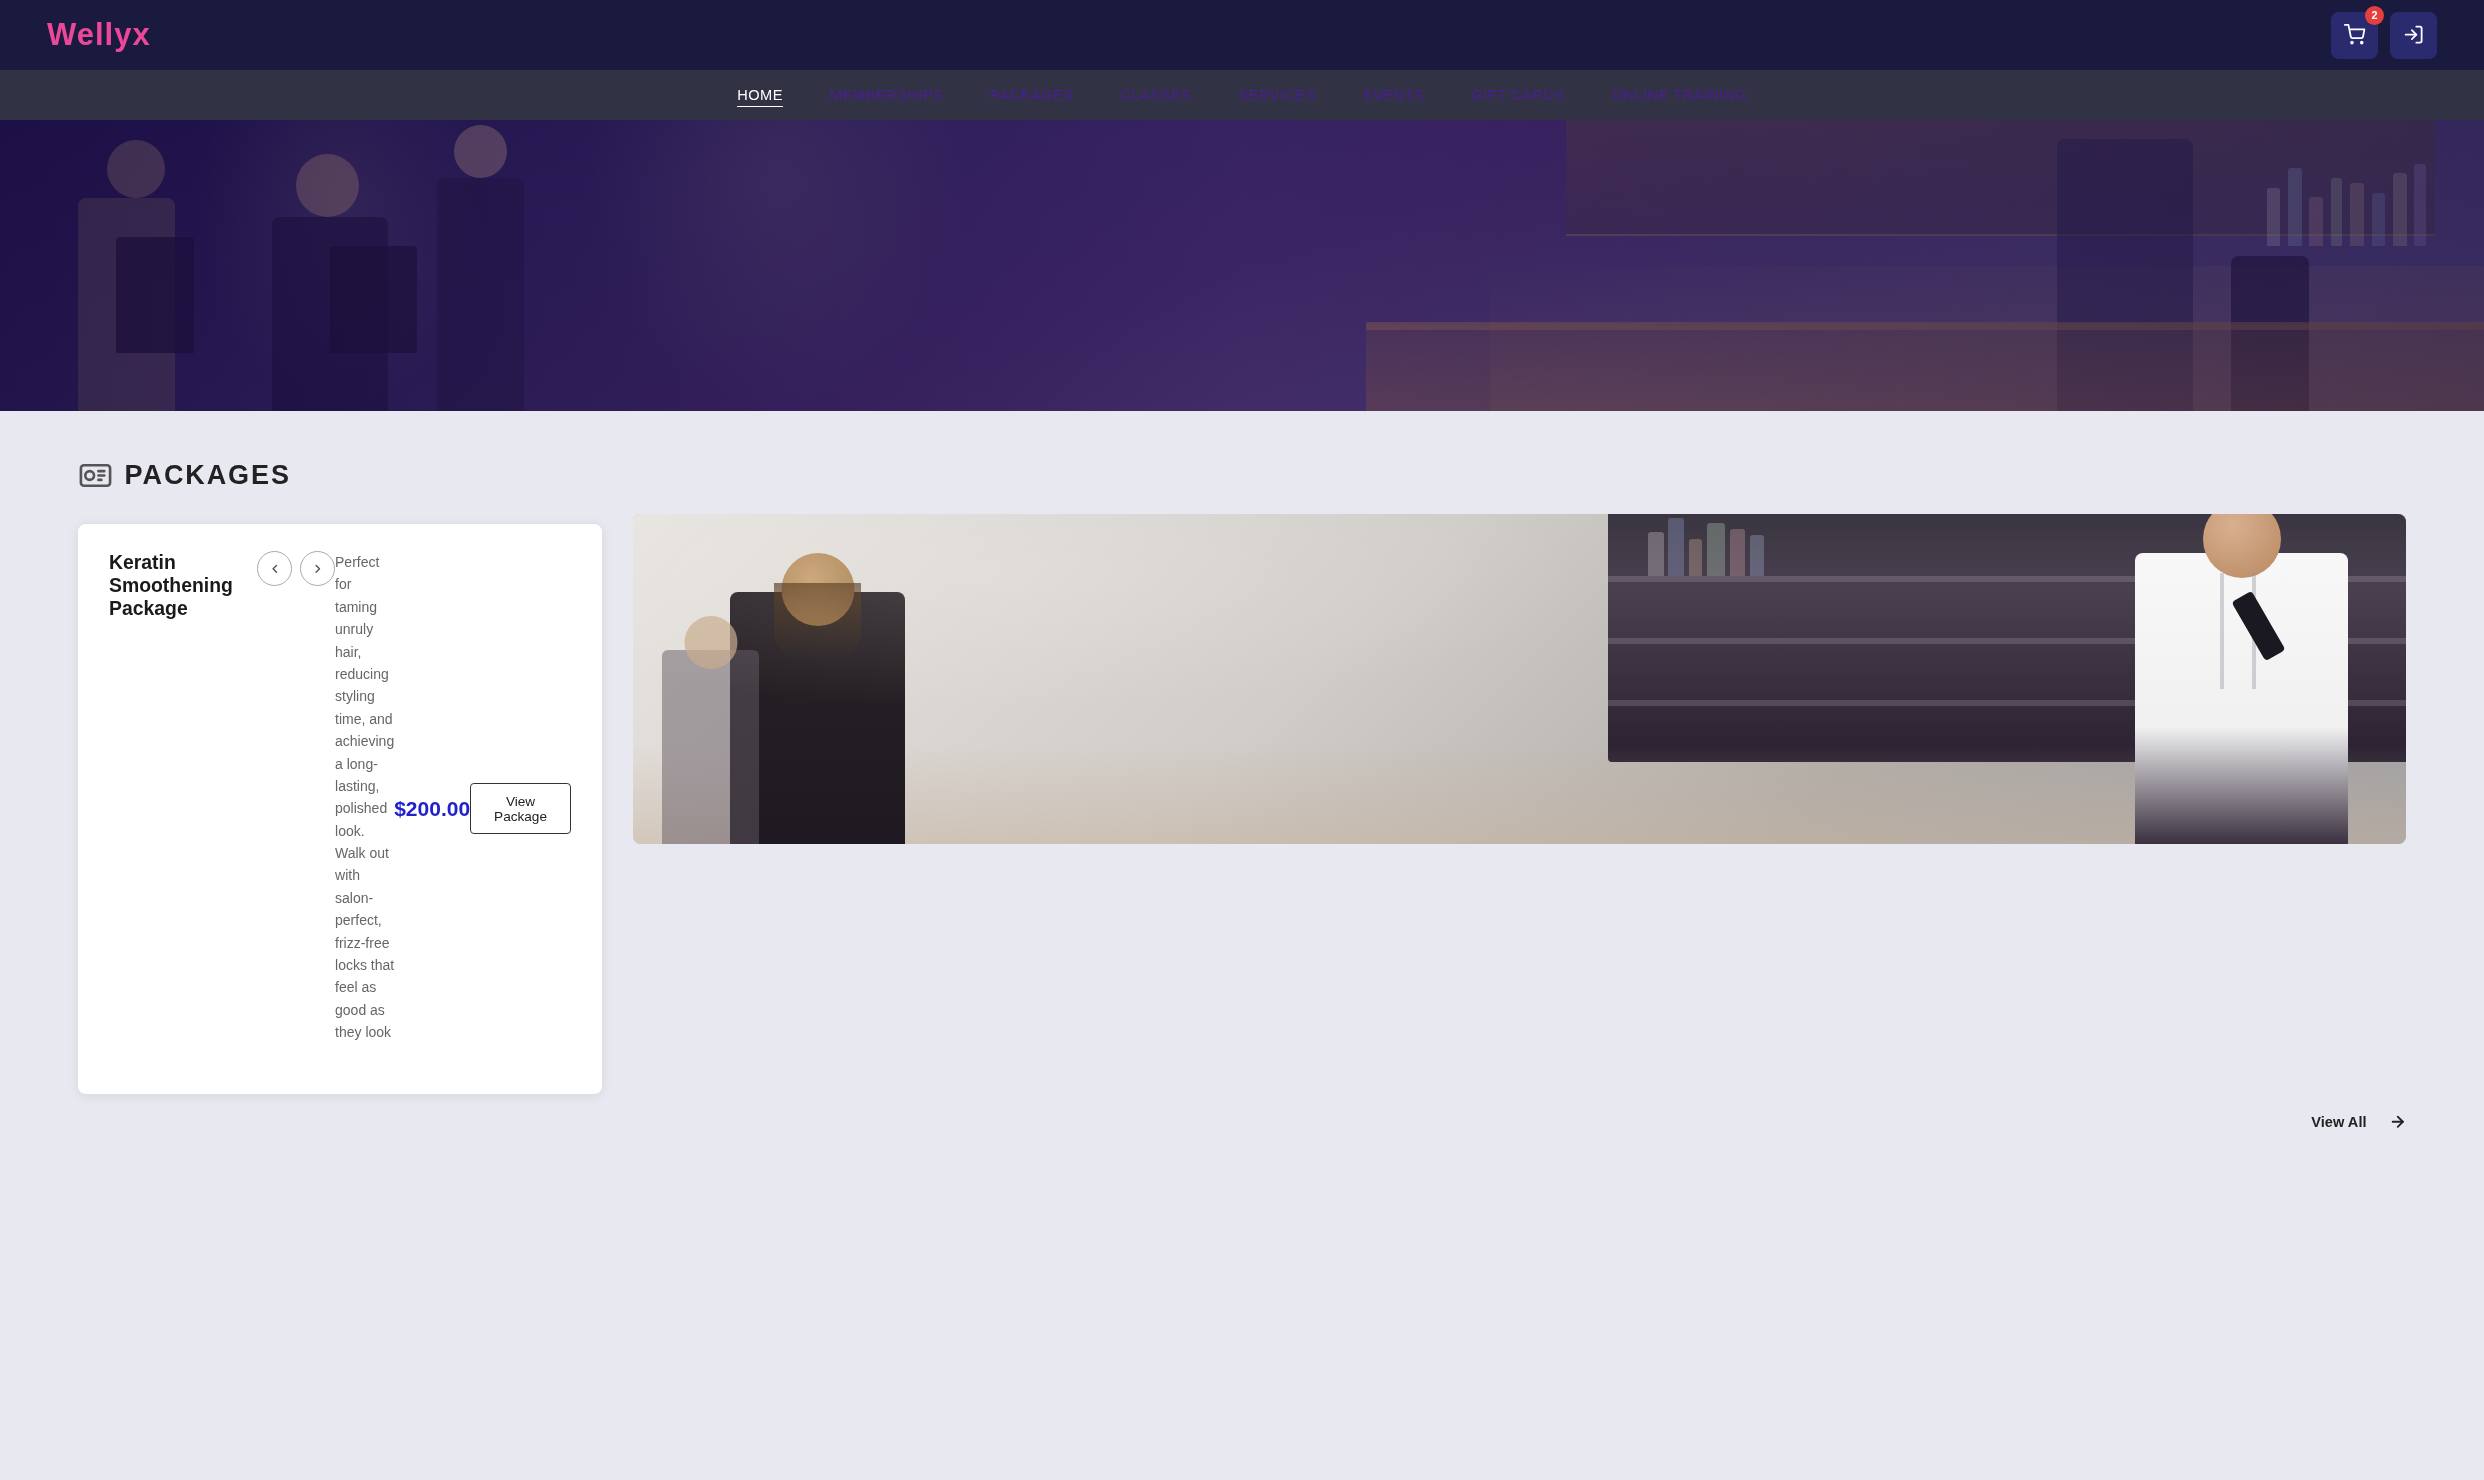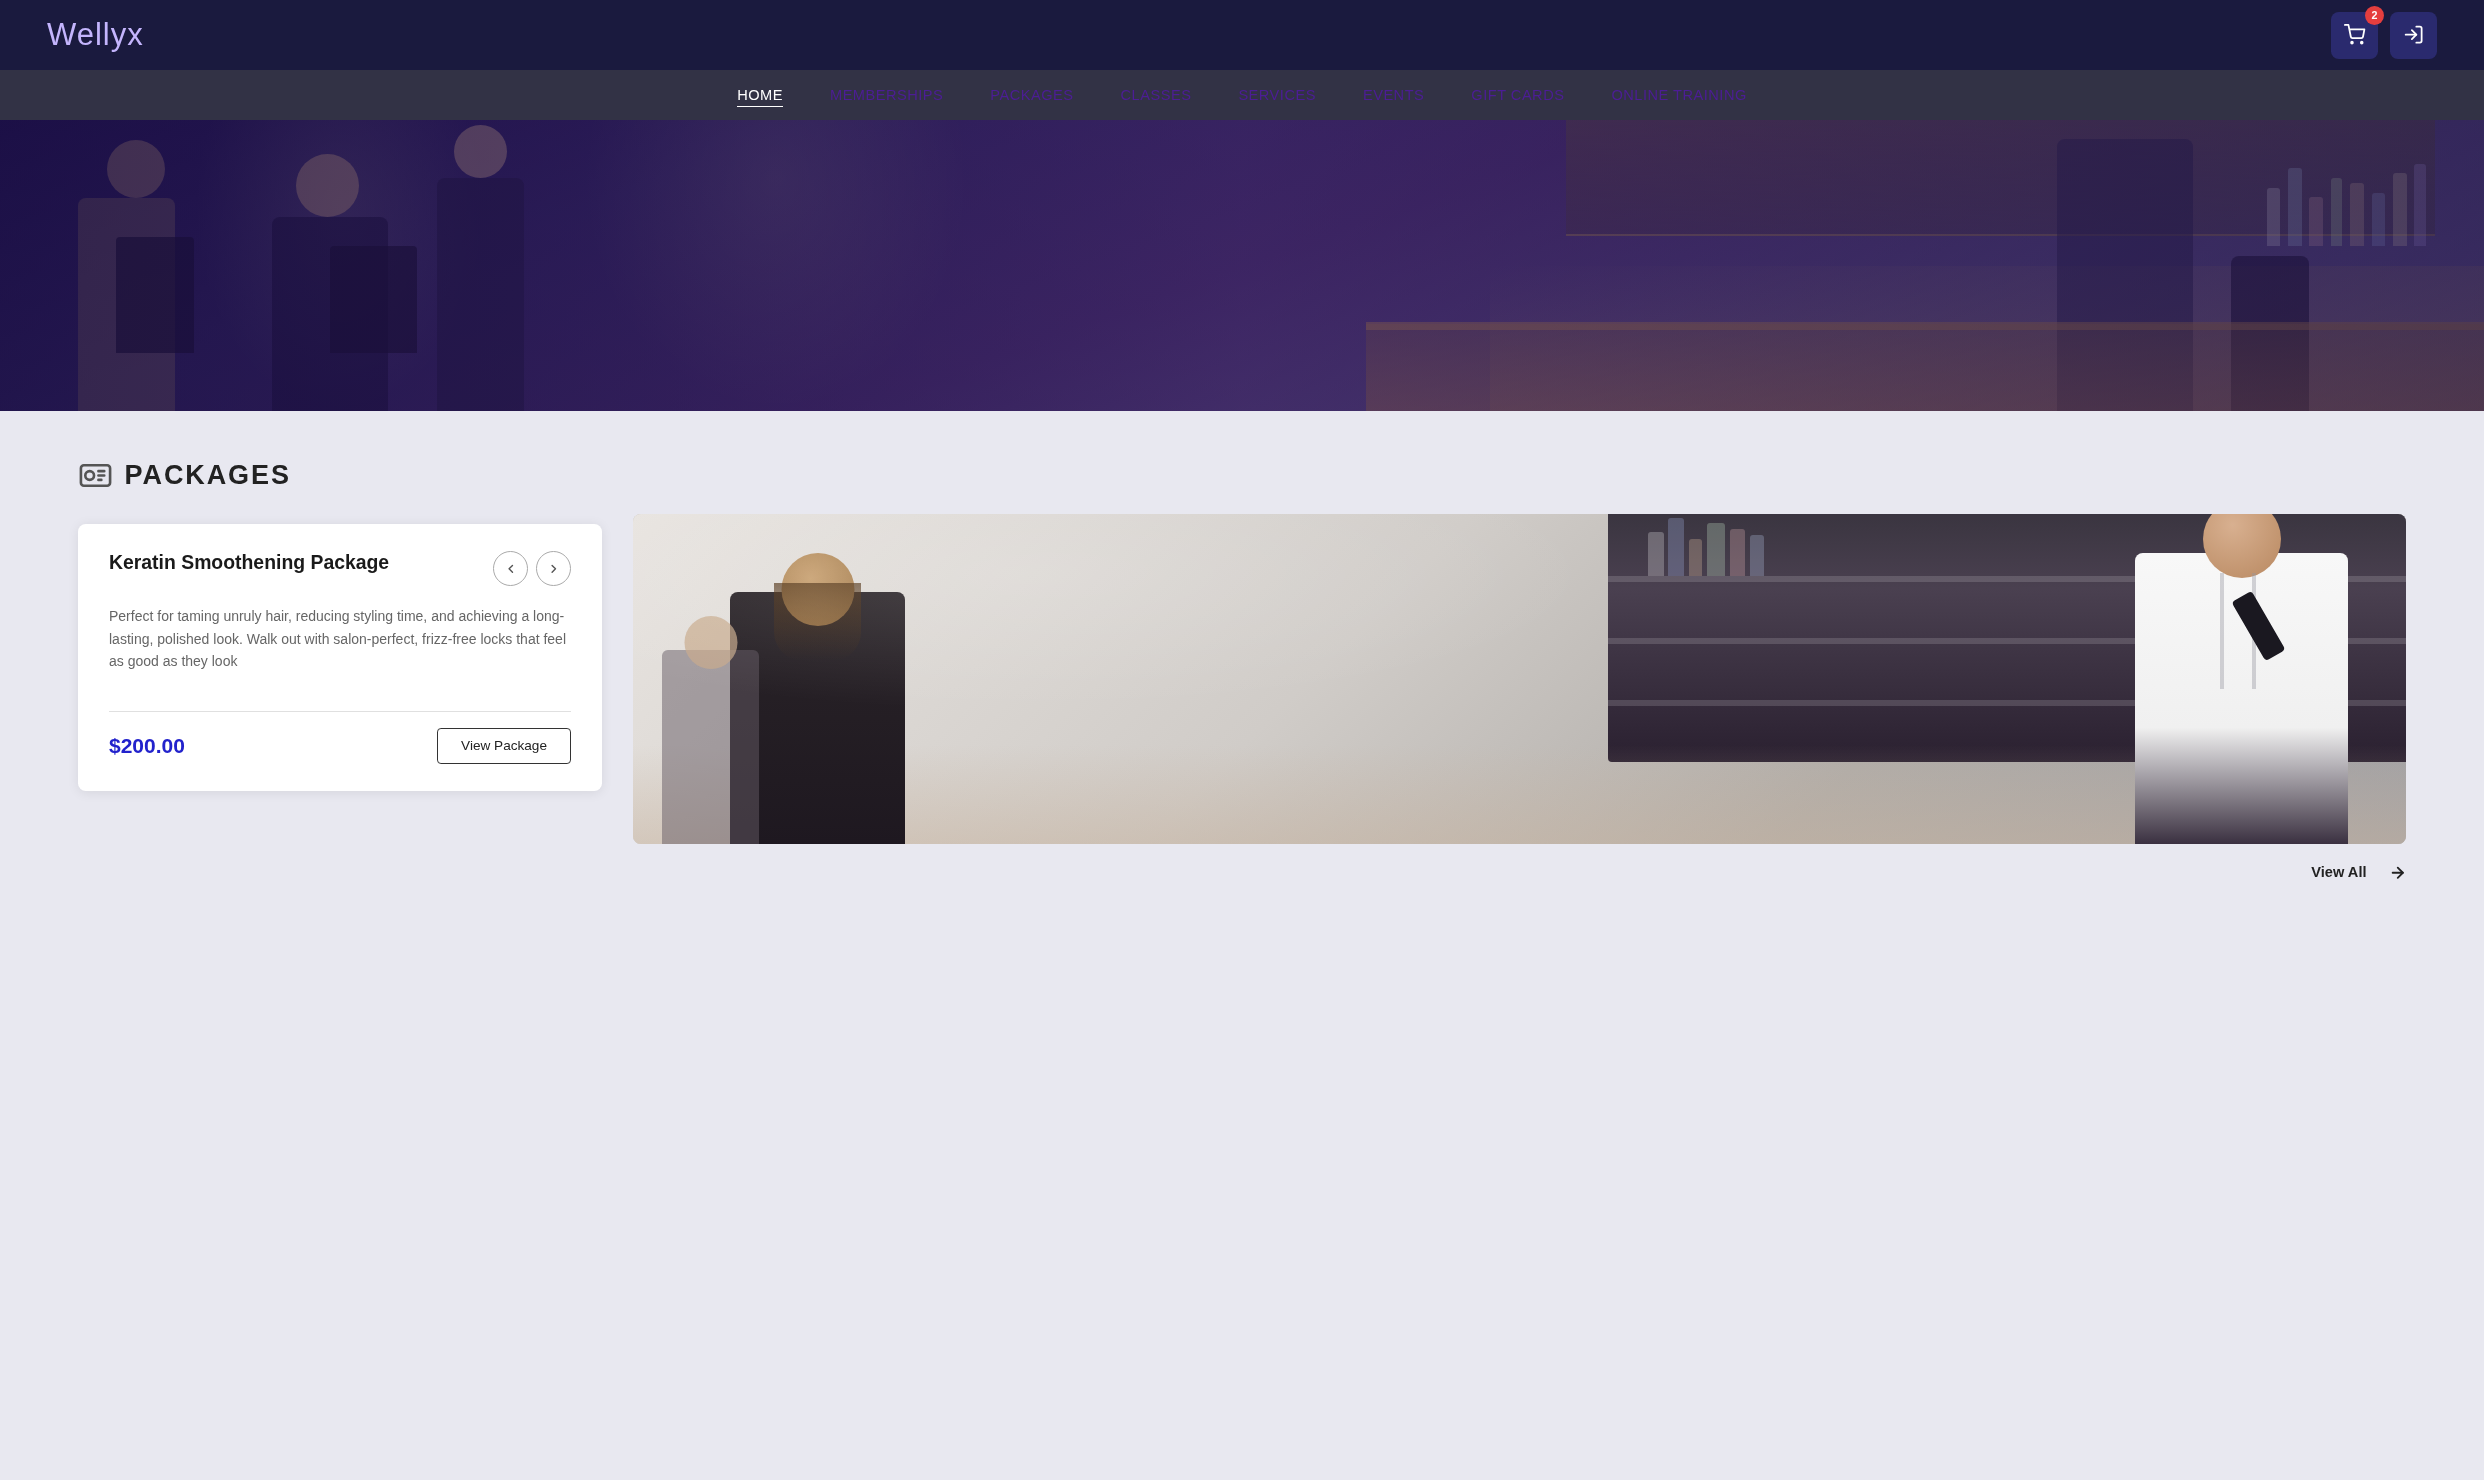--- a/index.html
+++ b/index.html
@@ -10,23 +10,23 @@
       background: #1a1a3e;
       display: flex;
       align-items: center;
       justify-content: space-between;
       padding: 0 47px;
       height: 70px;
       position: relative;
       z-index: 10;
     }
     .logo {
-      color: #c4b5fd;
+      color: #ec4899;
       font-size: 31px;
-      font-weight: 400;
+      font-weight: 700;
       letter-spacing: 1px;
     }
     .header-actions {
       display: flex;
       align-items: center;
       gap: 11.6px;
     }
     .cart-btn {
       background: #2a2a6e;
       border: none;
@@ -145,21 +145,21 @@
 
     
     .package-card {
       background: #ffffff;
       border-radius: 7.8px;
       padding: 27px 31px 27px 31px;
       box-shadow: 0 1.9px 11.6px rgba(0,0,0,0.08);
       min-height: 233px;
       position: relative;
       display: flex;
-      flex-direction: column;
+      flex-direction: row;
       justify-content: space-between;
     }
     .package-card-header {
       display: flex;
       justify-content: space-between;
       align-items: flex-start;
       margin-bottom: 19.4px;
     }
     .package-name {
       font-size: 19.4px;

